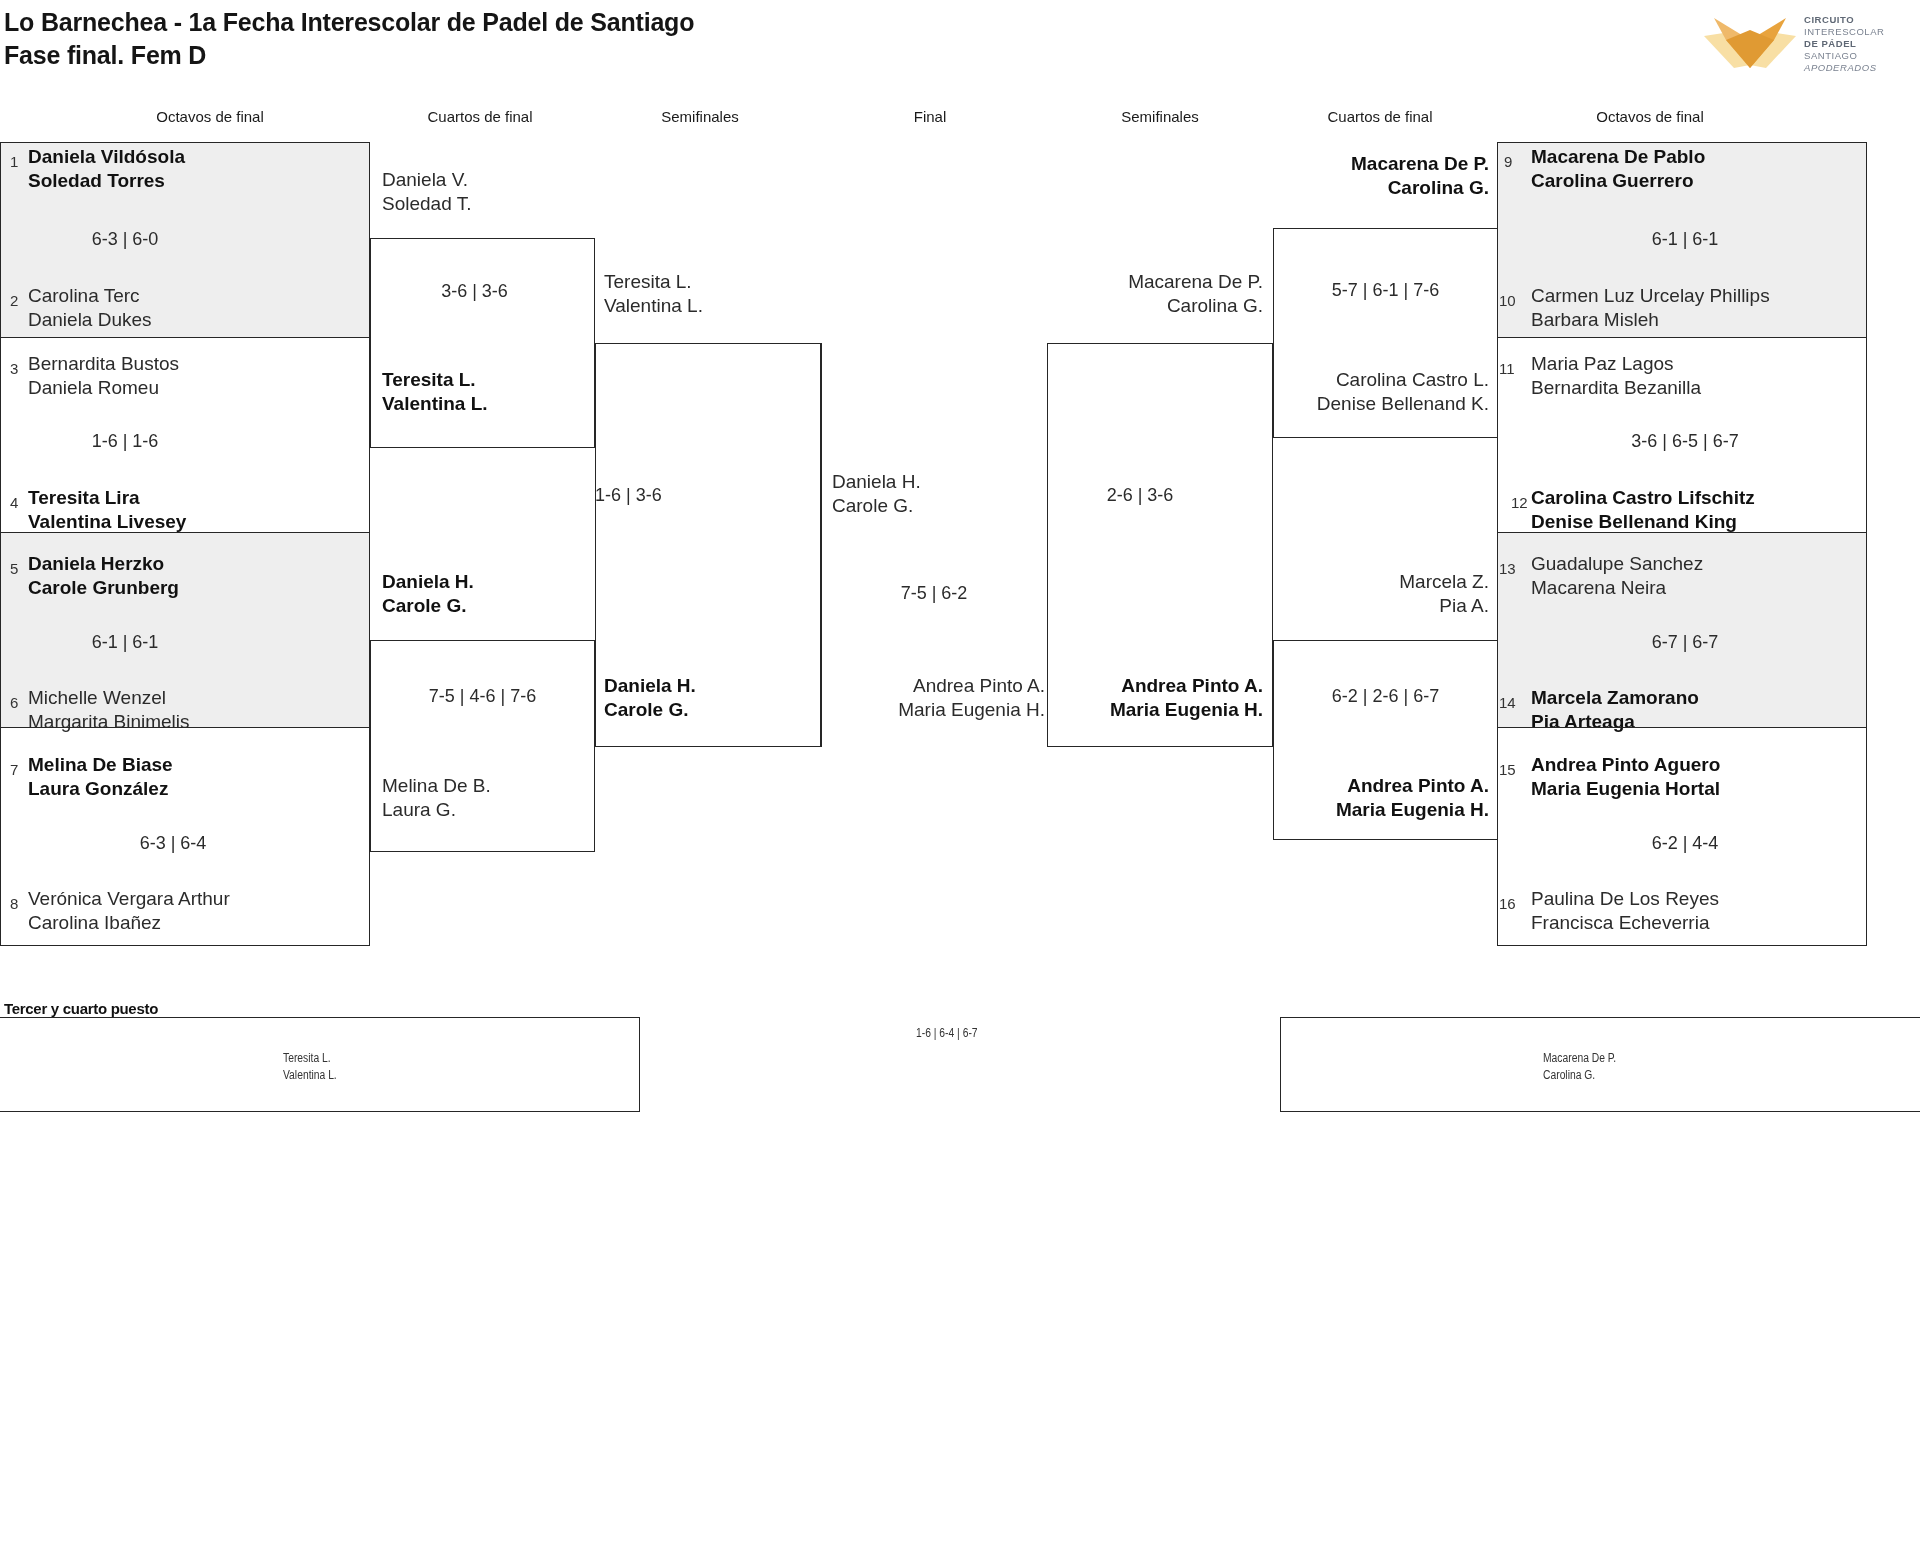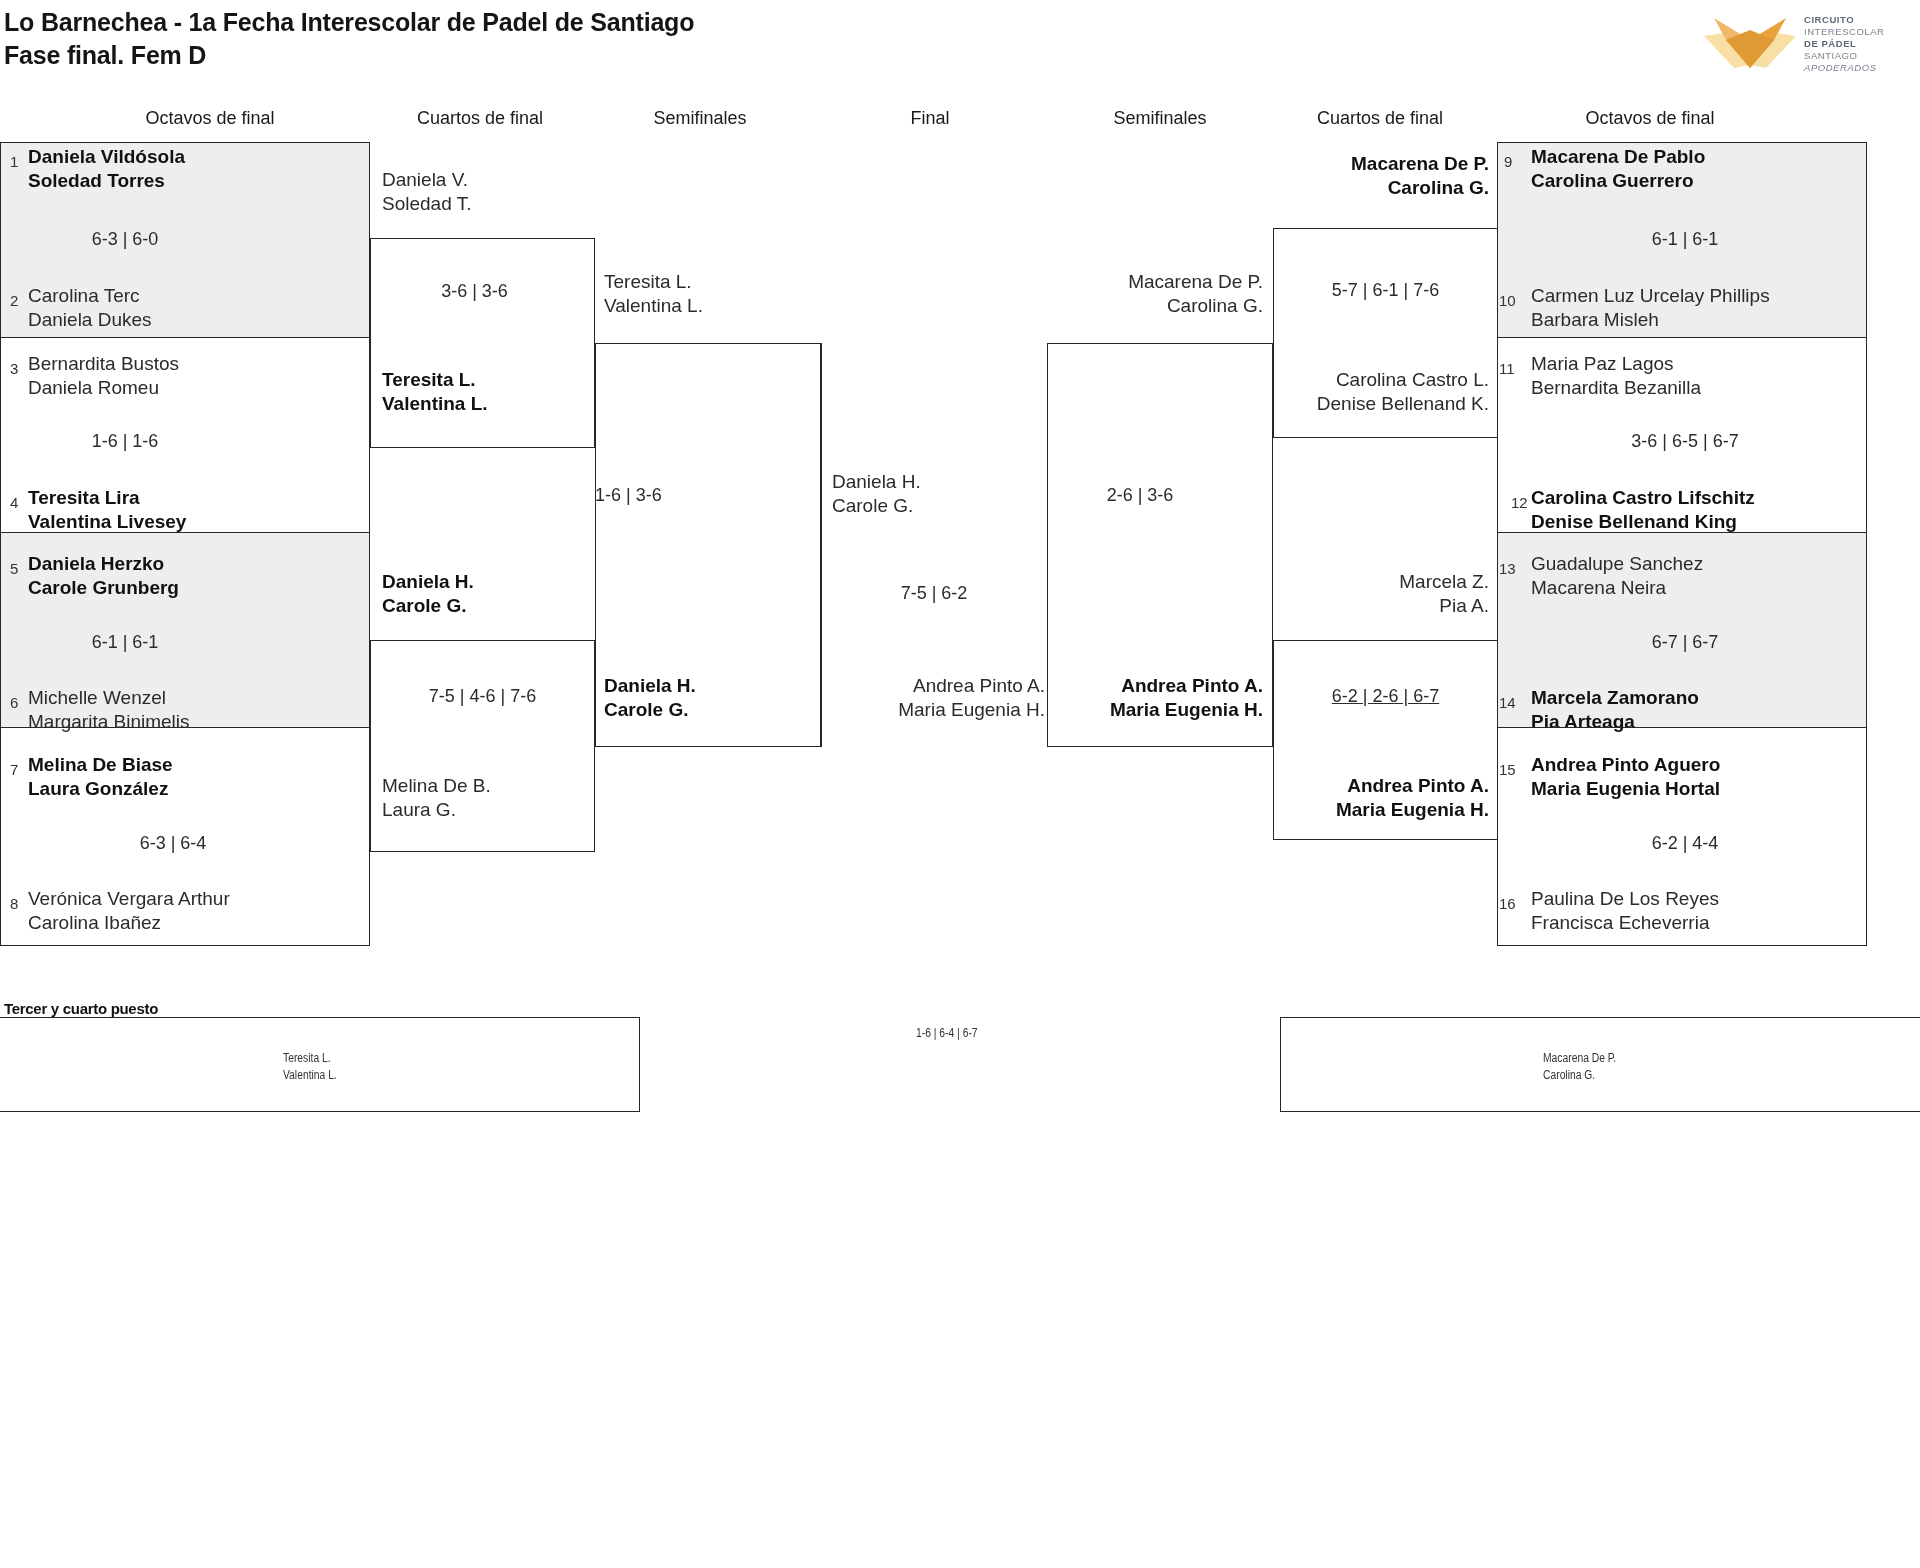--- a/index.html
+++ b/index.html
@@ -21,21 +21,21 @@
   }
   #logo-wrap{left:1700px;top:4px;width:216px;height:74px;}
   #logo-mark{left:0px;top:6px;width:100px;height:62px;}
   #logo-text{left:104px;top:10px;width:112px;line-height:1.25;}
   #logo-text div{font-size:9.5px;letter-spacing:0.55px;color:#7a8290;}
   #logo-text .b{font-weight:700;color:#5f6875;}
   #logo-text .i{font-style:italic;}
 
   
   .round-hd{
-    font-size:18px;color:#1a1a1a;text-align:center;
+    font-size:15px;color:#1a1a1a;text-align:center;
     top:108px;
   }
 
   
   .cell{box-sizing:border-box;}
   .shade{background:#eeeeee;}
   .bd{border:1px solid #262626;}
 
   .seed{
     position:absolute;font-size:15px;color:#333;
@@ -200,21 +200,21 @@
 <div class="abs names r" style="left:1253px;top:368px;width:236px;">
   <div>Carolina Castro L.</div>
   <div>Denise Bellenand K.</div>
 </div>
 
 <div class="abs names r" style="left:1253px;top:570px;width:236px;">
   <div>Marcela Z.</div>
   <div>Pia A.</div>
 </div>
 <div class="abs cell bd" style="left:1273px;top:640px;width:225px;height:200px;"></div>
-<div class="abs score" style="left:1273px;top:686px;width:225px;text-align:center;text-decoration:underline;">6-2 | 2-6 | 6-7</div>
+<div class="abs score" style="left:1273px;top:686px;width:225px;text-align:center;">6-2 | 2-6 | 6-7</div>
 <div class="abs names r win" style="left:1253px;top:774px;width:236px;">
   <div>Andrea Pinto A.</div>
   <div>Maria Eugenia H.</div>
 </div>
 
 <div class="abs cell shade bd" style="left:1497px;top:142px;width:370px;height:196px;"></div>
 <div class="abs seed" style="left:1504px;top:153px;">9</div>
 <div class="abs names win" style="left:1531px;top:145px;">
   <div>Macarena De Pablo</div>
   <div>Carolina Guerrero</div>

